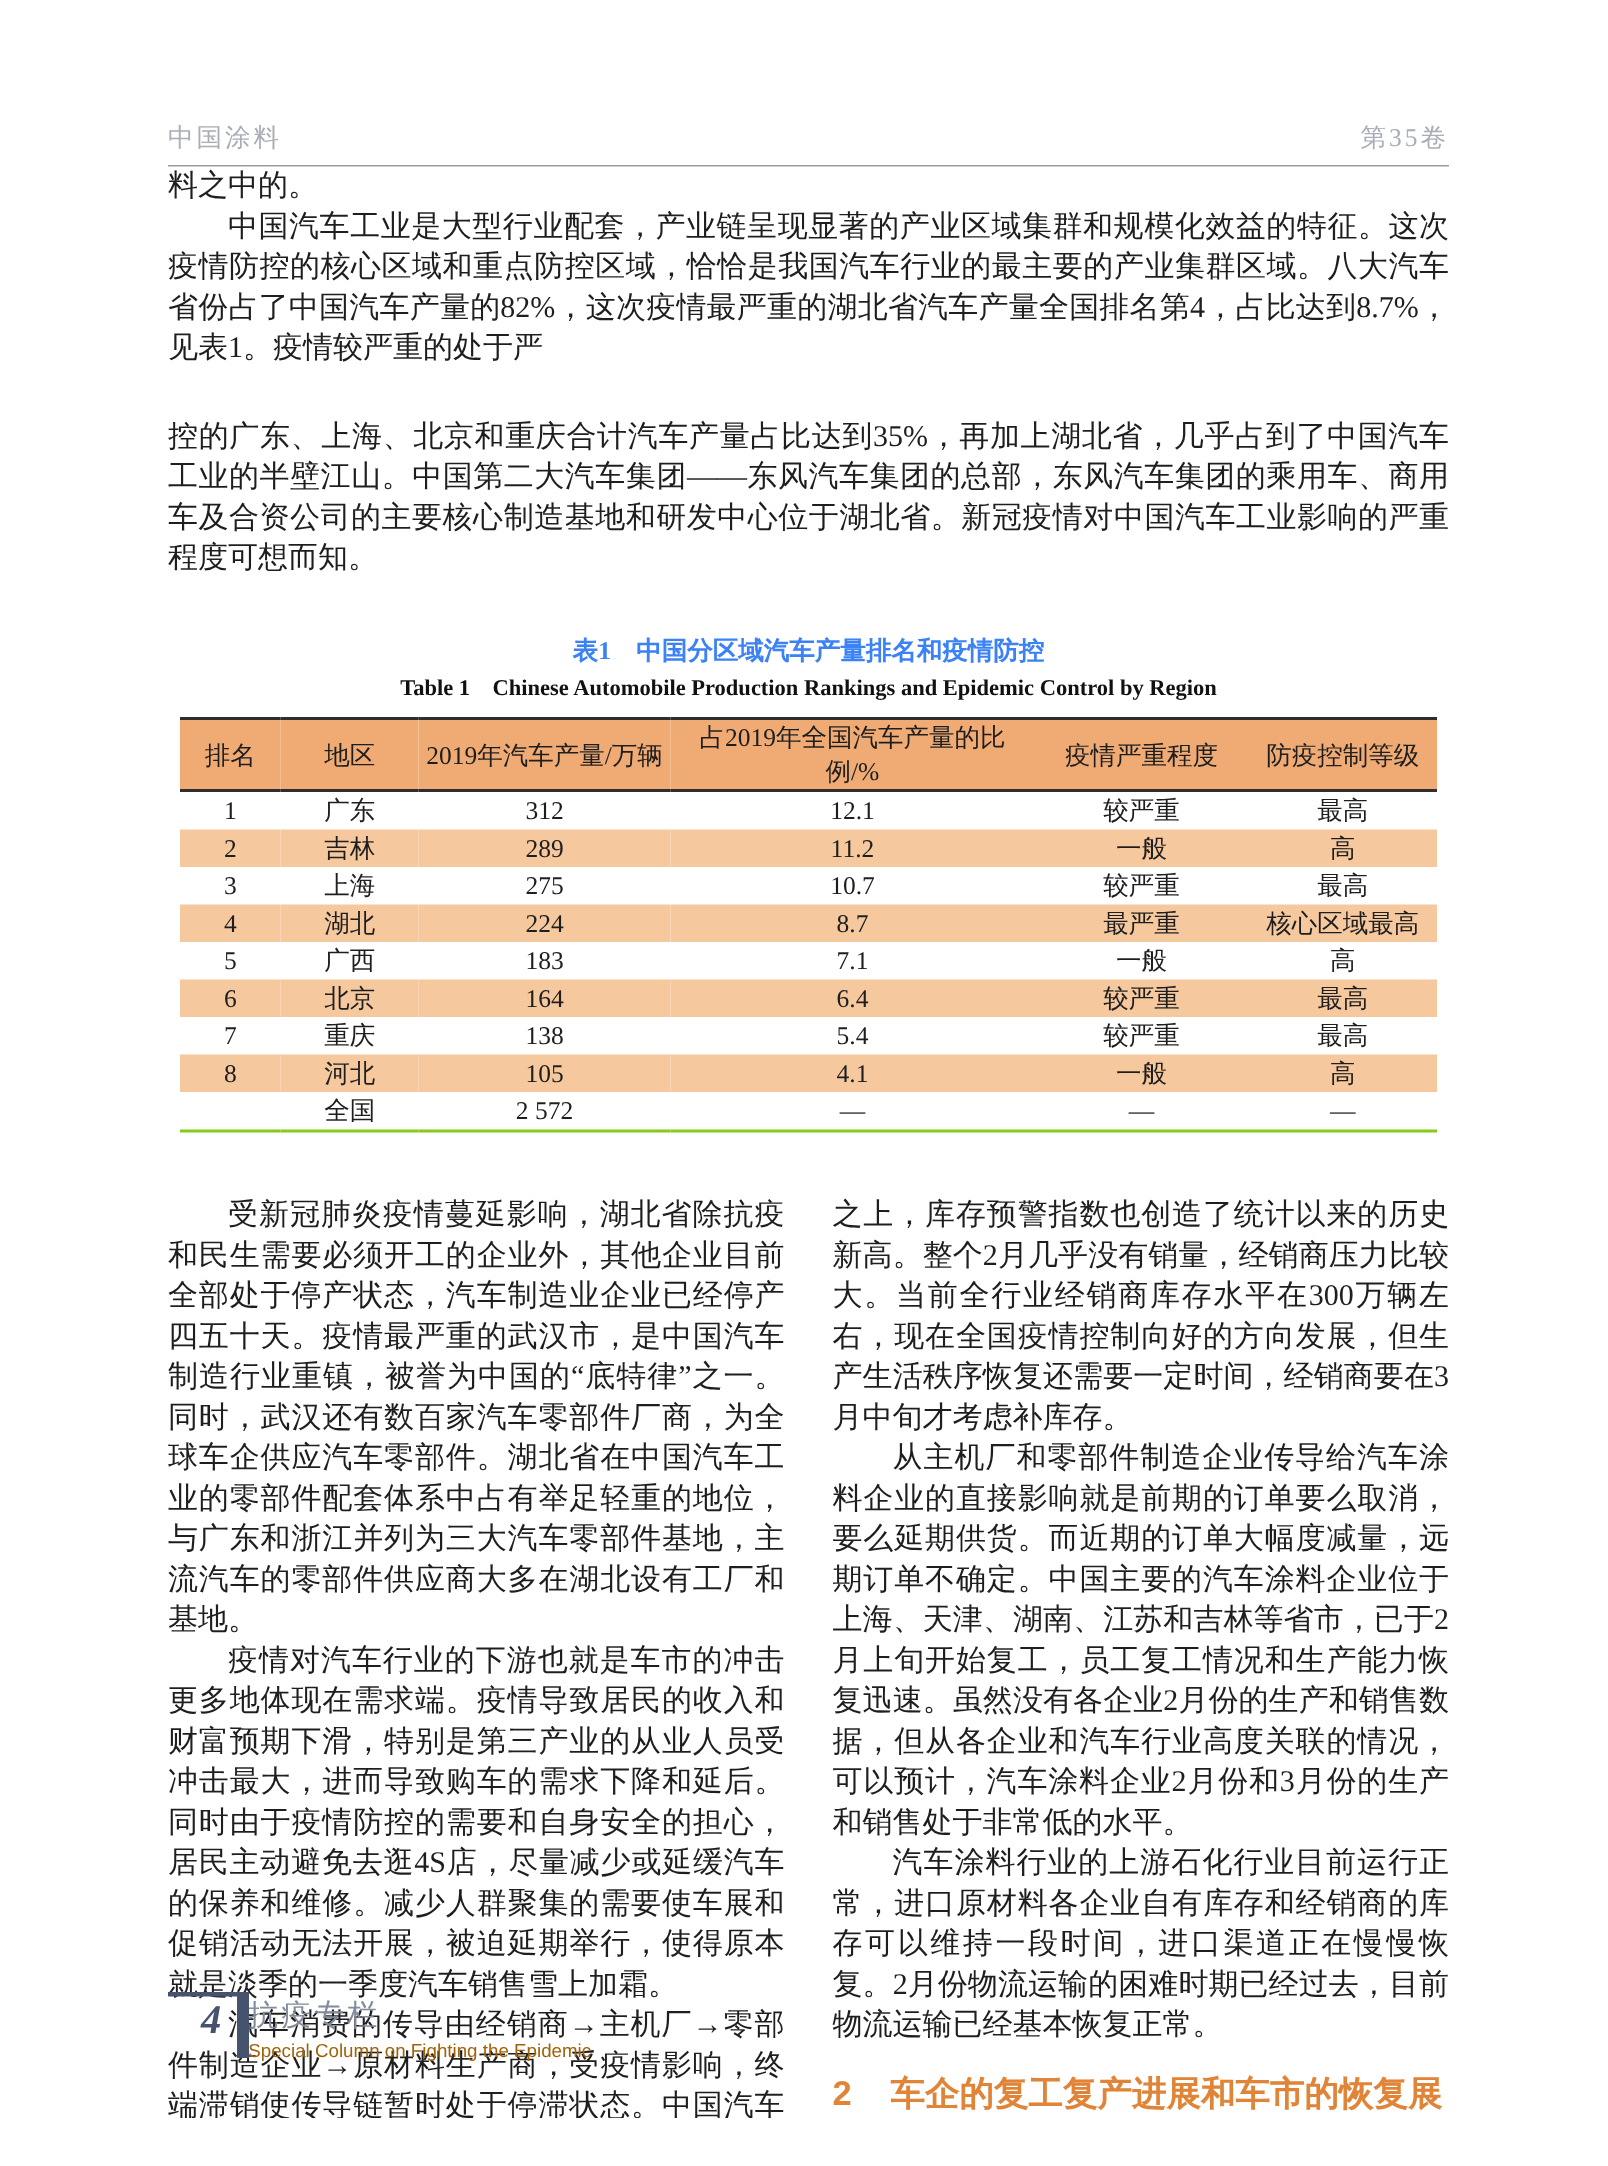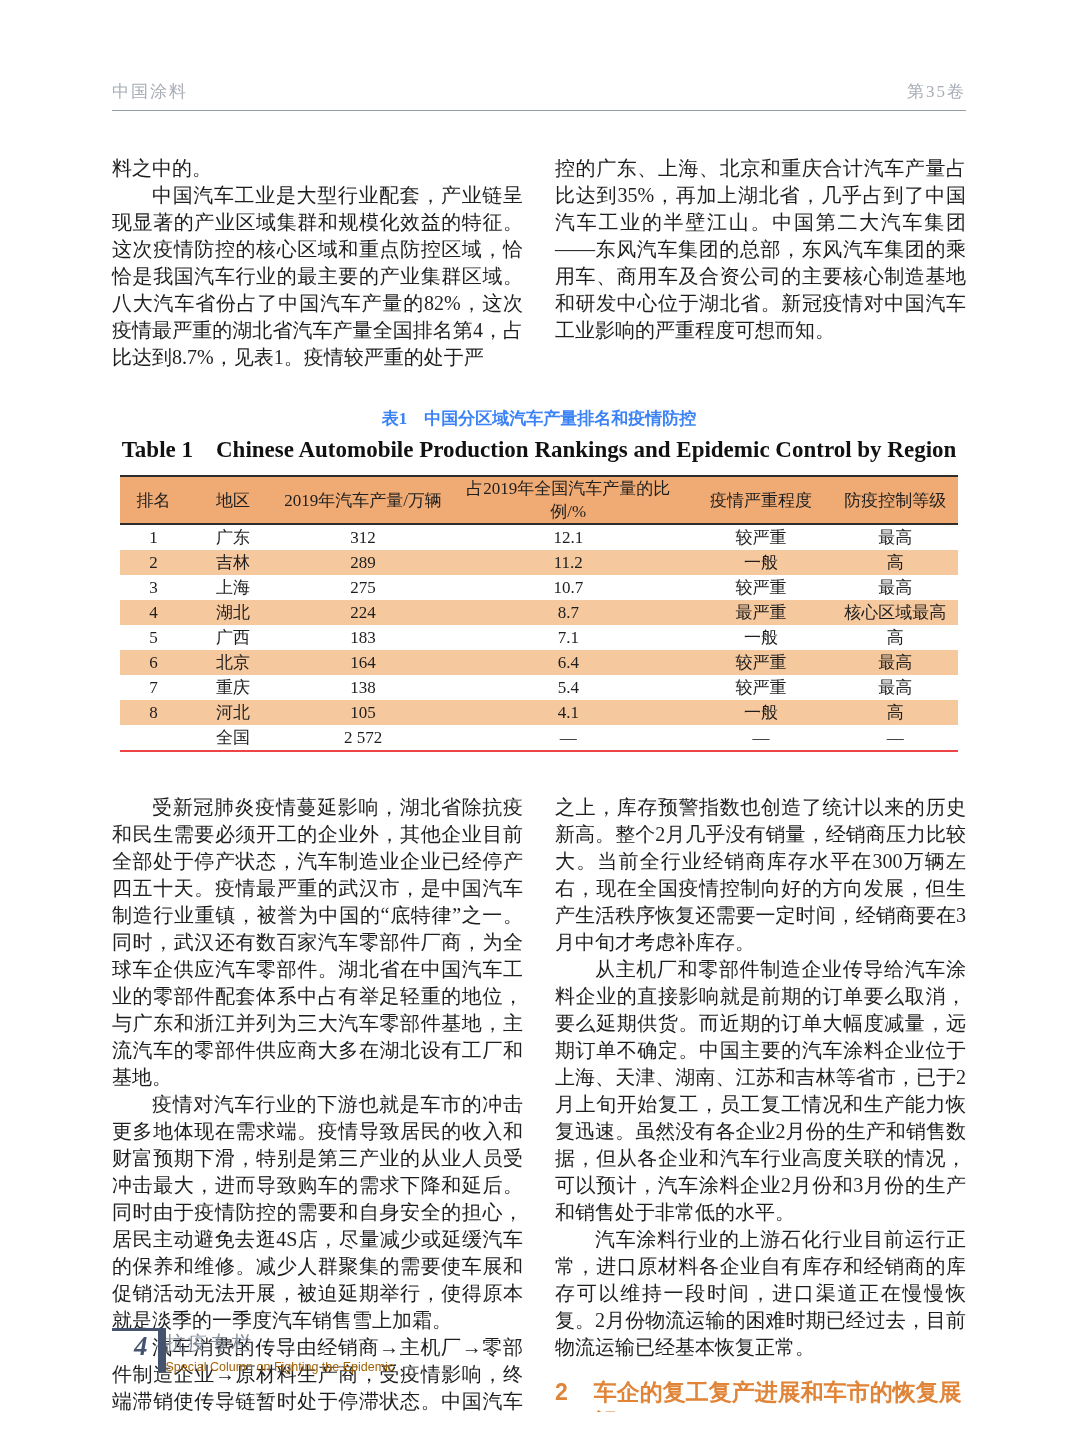--- a/index.html
+++ b/index.html
@@ -14,45 +14,45 @@
     overflow:hidden;
   }
   
   .pagehead{
     display:flex;justify-content:space-between;align-items:flex-end;
     font-size:17px;color:#a8adb6;letter-spacing:2px;
     padding-bottom:7px;border-bottom:1px solid #979da6;
   }
   
   .cols{display:flex;gap:32px;}
-  .cols-top{margin-top:44px;}
+  .cols-top{flex-direction:column;}
   .cols-bottom{margin-top:42px;}
   .col{flex:1;min-width:0;}
   p.body-p{
     margin:0;font-size:20px;line-height:27px;
     text-align:justify;text-justify:inter-ideograph;
   }
   p.indent{text-indent:2em;}
   
   .tableblock{margin-top:36px;}
   .caption-cn{
     text-align:center;font-weight:bold;font-size:17px;color:#3b82f6;
     font-family:"Liberation Serif","DejaVu Serif",serif;
   }
   .caption-en{
-    text-align:center;font-weight:bold;font-size:23px;color:#111;
+    text-align:center;font-weight:bold;font-size:15px;color:#111;
     margin-top:4px;
   }
   table.data{
     width:calc(100% - 16px);
     margin:10px auto 0;
     border-collapse:collapse;
     font-size:17px;
     border-top:2px solid #2e2e2e;
-    border-bottom:2px solid #ef4444;
+    border-bottom:2px solid #84cc16;
   }
   table.data thead th{
     background:#f0ab74;
     font-weight:normal;
     border-bottom:2px solid #2e2e2e;
     height:31px;text-align:center;padding:0 4px;
   }
   table.data td{height:25px;text-align:center;padding:0 4px;}
   table.data tr.shade td{background:#f6c89e;}
   col.c-rank{width:8%;}col.c-region{width:11%;}col.c-output{width:20%;}

